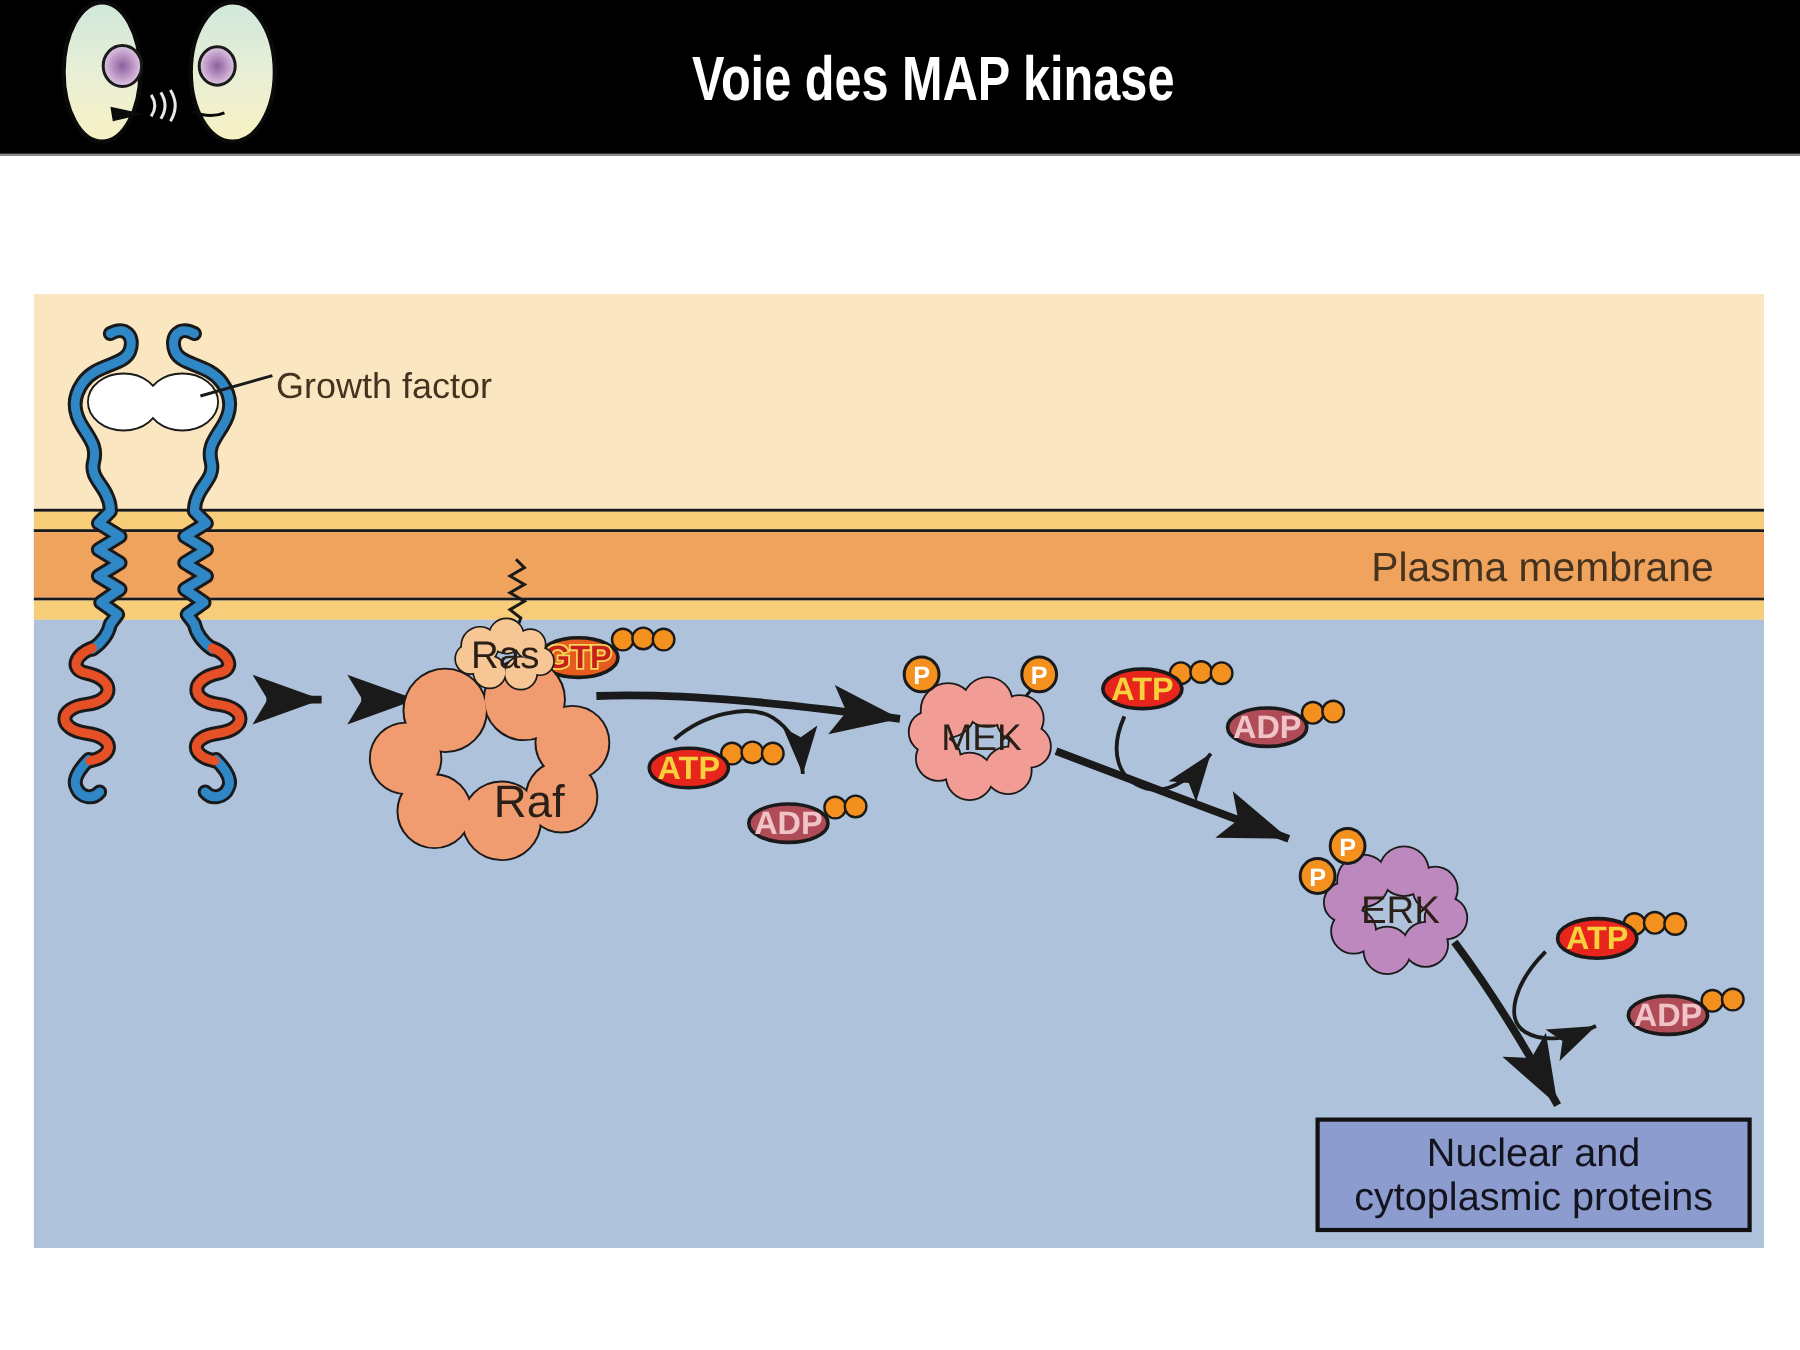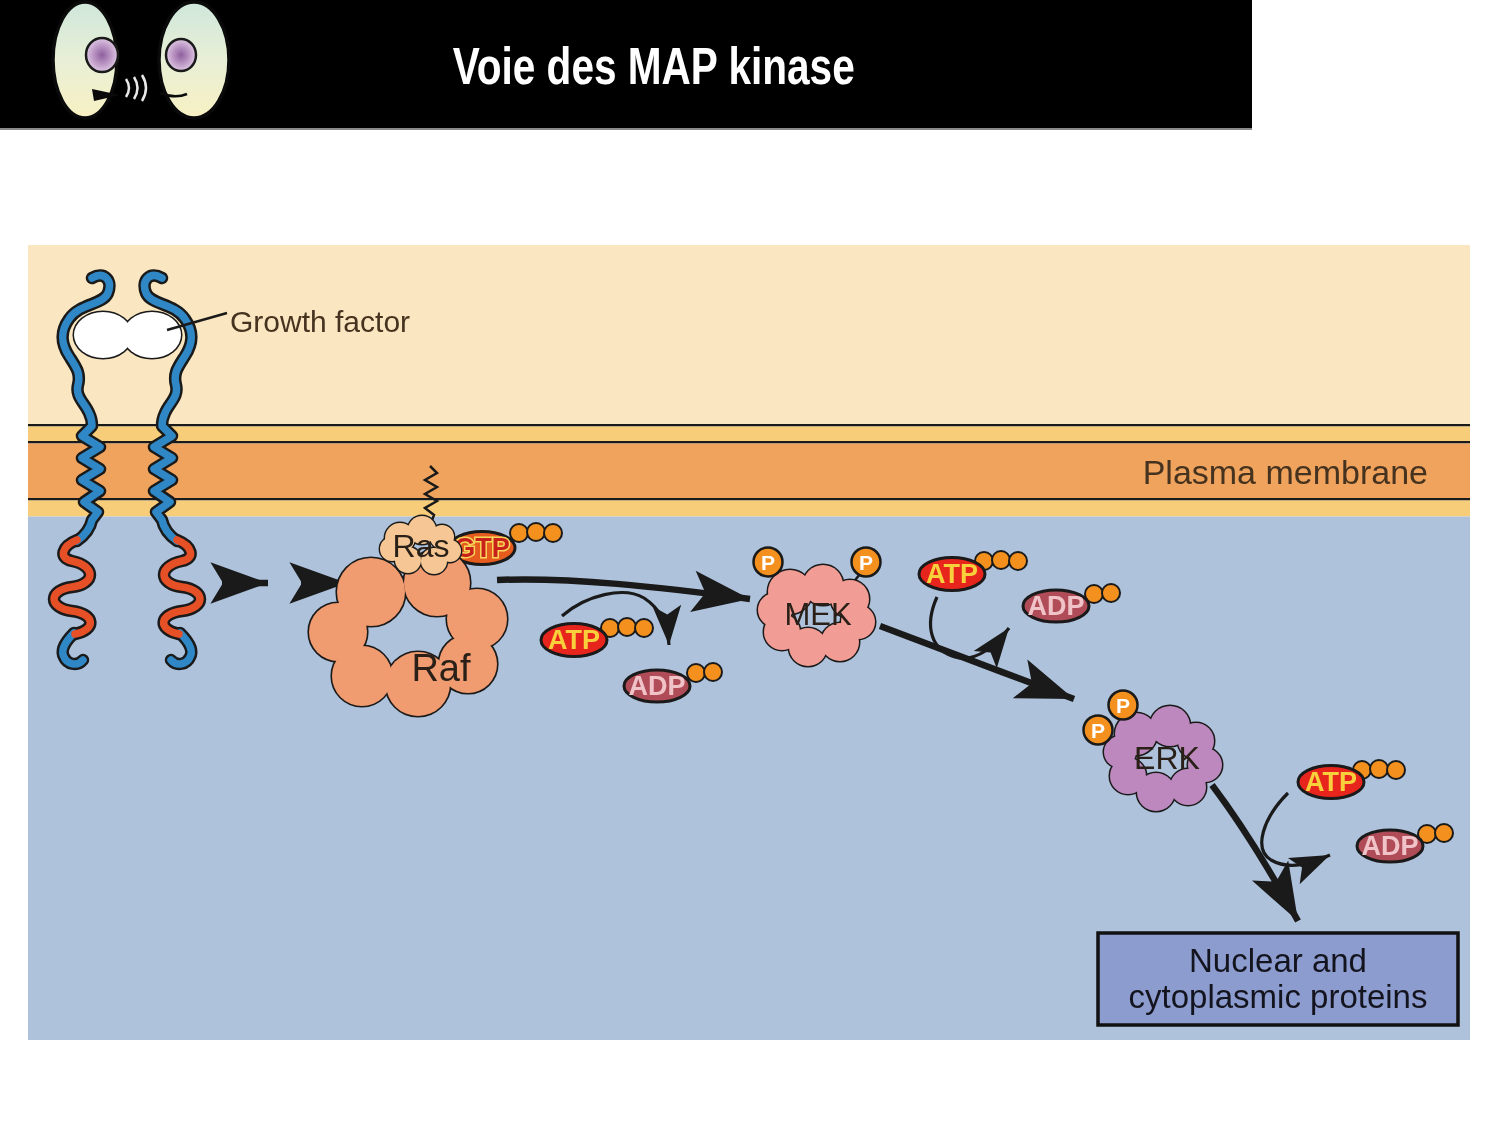--- a/index.html
+++ b/index.html
@@ -1,18 +1,18 @@
 <!DOCTYPE html>
 <html style="--pageBg: #FFFFFF; --headerBg: #000000; --headerRule: #8A8A8A; --titleText: #FFFFFF; --cream: #FAE7C1; --membraneLight: #F7CD79; --membraneOrange: #F0A35C; --cytoplasm: #AEC2DB; --outlineBlack: #1A1A1A; --receptorBlue: #2F87C6; --receptorRed: #E65026; --growthFactorWhite: #FFFFFF; --rasPeach: #F6C795; --rafSalmon: #F19B70; --mekPink: #F19C95; --erkPurple: #BC88BD; --nucleotideRed: #E8251C; --gtpOrangeRed: #E65C1E; --gtpTextRed: #C8201A; --gtpTextHalo: #F7D75A; --atpTextYellow: #F8D03C; --adpMaroon: #B04C57; --adpTextPink: #EFC3C7; --phosphateOrange: #F4911E; --pText: #FFFFFF; --labelDark: #45321F; --blobText: #2A2018; --boxFill: #8C9CCE; --boxText: #14141E; --mascotTop: #CFE7DB; --mascotMid: #E8EFD6; --mascotBottom: #F8F1C3; --nucleusPurple: #8E5F9E;"><head>
 <meta charset="utf-8">
 <style>
   html,body{margin:0;padding:0;background:var(--pageBg,#fff);}
   body{width:1500px;height:1125px;position:relative;overflow:hidden;
        font-family:"Liberation Sans",sans-serif;}
-  .header{position:absolute;left:0;top:0;width:1252px;height:128px;
+  .header{position:absolute;left:0;top:0;width:1500px;height:128px;
           background:var(--headerBg,#000);border-bottom:2px solid var(--headerRule,#8a8a8a);}
   .title{position:absolute;top:36px;left:0;width:100%;text-align:center;
          color:var(--titleText,#fff);font-weight:bold;font-size:52px;white-space:nowrap;}
   .title-x{display:inline-block;transform:scaleX(0.78);margin-left:56px;}
   .mascots{position:absolute;left:18px;top:0;}
   .diagram{position:absolute;left:28px;top:245px;}
   svg text{font-family:"Liberation Sans",sans-serif;}
   .lbl{fill:var(--labelDark,#45321f);}
   .blobtxt{fill:var(--blobText,#2a2018);}
   .outline{stroke:var(--outlineBlack,#1a1a1a);stroke-width:12.5;fill:none;stroke-linecap:round;stroke-linejoin:round;}

